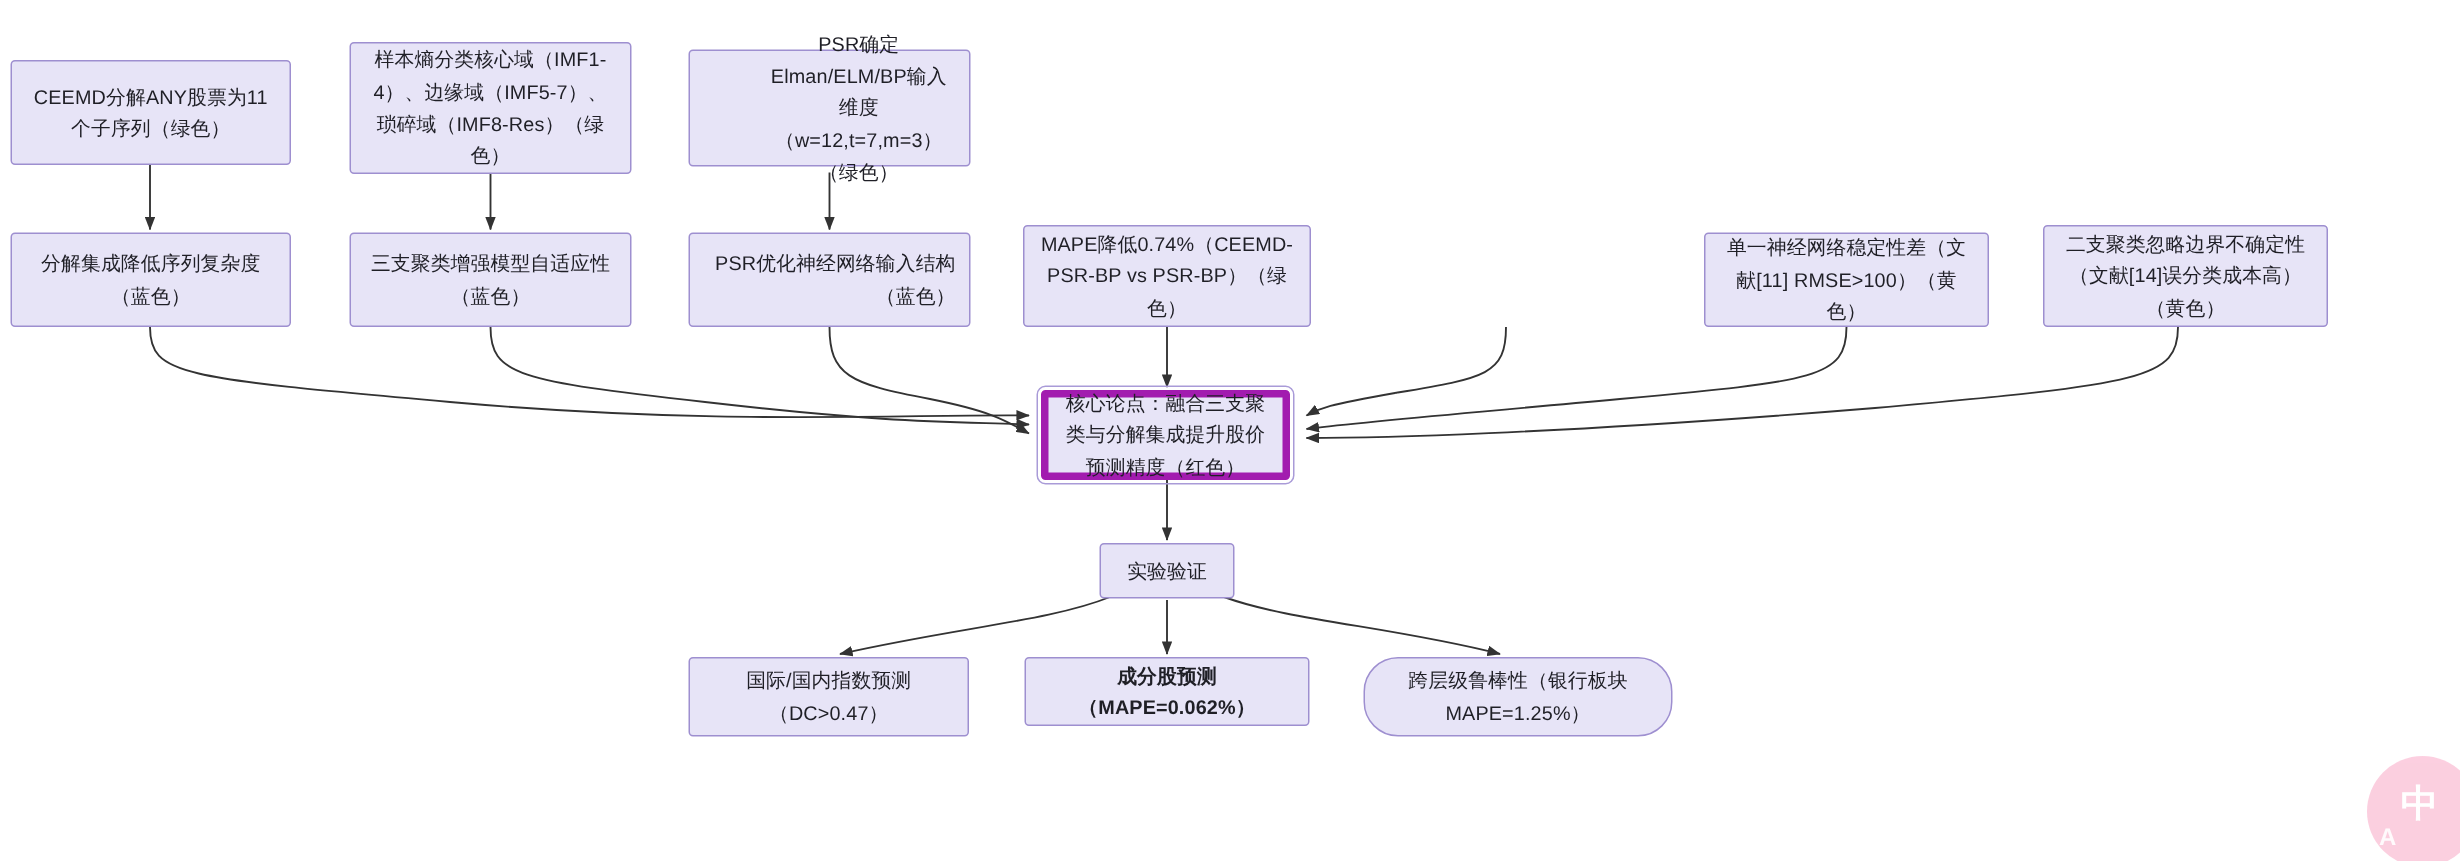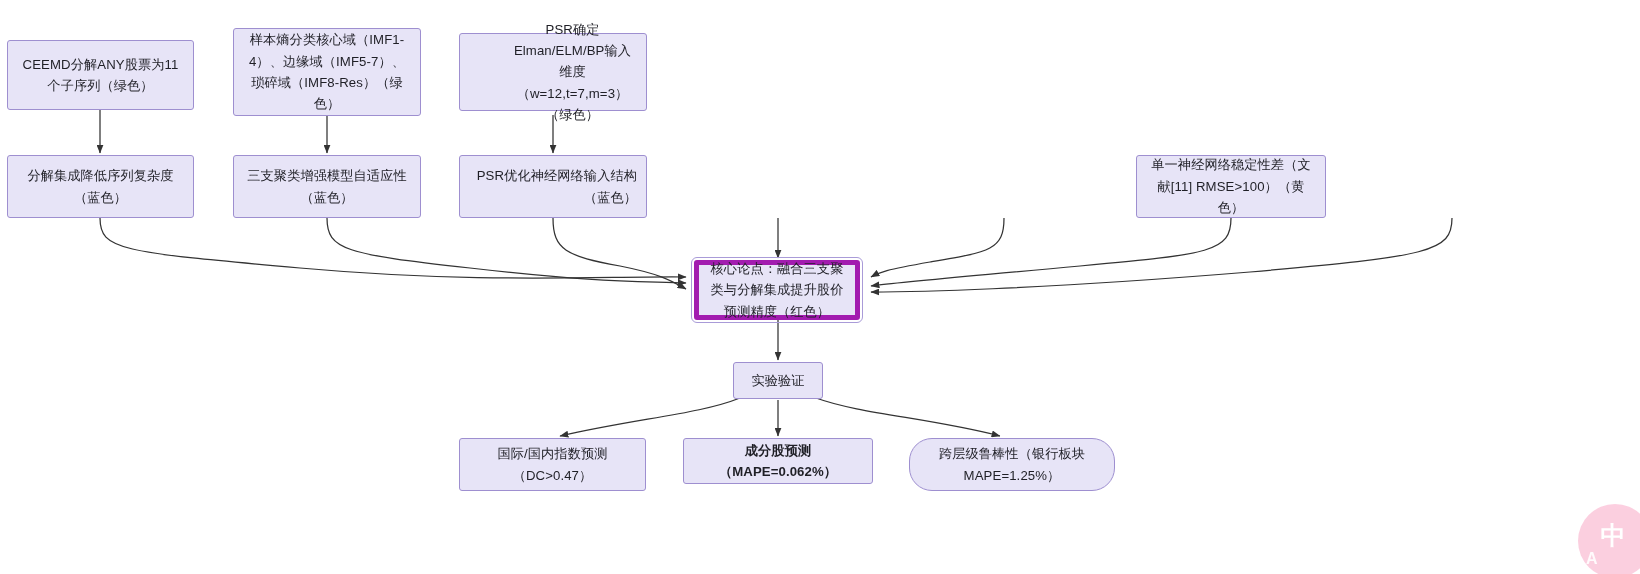--- a/index.html
+++ b/index.html
@@ -95,26 +95,32 @@
   </div>
 
   <div class="node" style="left:233px;top:155px;width:188px;height:63px;">
     <span>三支聚类增强模型自适应性（蓝色）</span>
   </div>
 
   <div class="node" style="left:459px;top:155px;width:188px;height:63px;text-align:right;">
     <span>PSR优化神经网络输入结构（蓝色）</span>
   </div>
 
+  <div class="node" style="left:682px;top:150px;width:192px;height:68px;">
+    <span>MAPE降低0.74%（CEEMD-PSR-BP vs PSR-BP）（绿色）</span>
+  </div>
 
 
   <div class="node" style="left:1136px;top:155px;width:190px;height:63px;">
     <span>单一神经网络稳定性差（文献[11] RMSE&gt;100）（黄色）</span>
   </div>
 
+  <div class="node" style="left:1362px;top:150px;width:190px;height:68px;">
+    <span>二支聚类忽略边界不确定性（文献[14]误分类成本高）（黄色）</span>
+  </div>
 
   <div class="node core" style="left:694px;top:260px;width:166px;height:60px;">
     <span>核心论点：融合三支聚类与分解集成提升股价预测精度（红色）</span>
   </div>
 
   <div class="node" style="left:733px;top:362px;width:90px;height:37px;">
     <span>实验验证</span>
   </div>
 
   <div class="node" style="left:459px;top:438px;width:187px;height:53px;">

